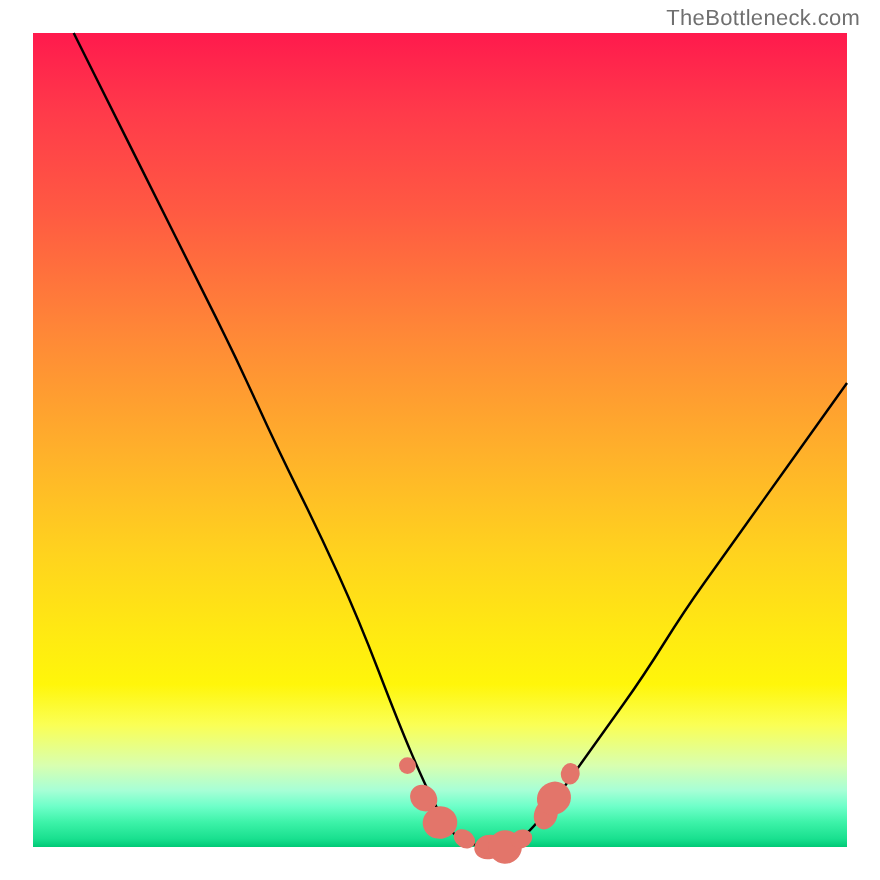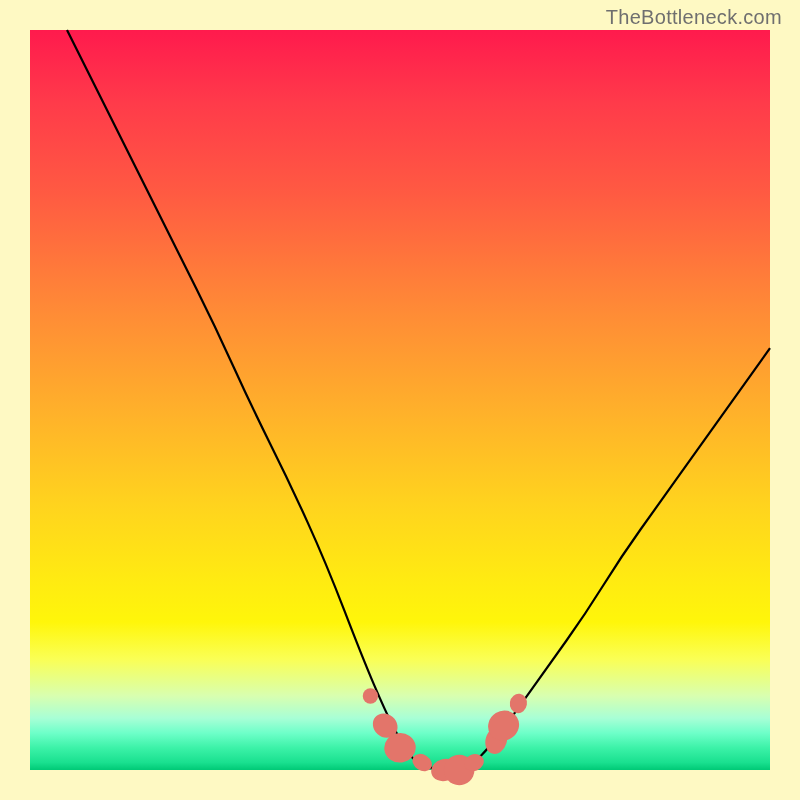--- a/index.html
+++ b/index.html
@@ -8,21 +8,21 @@
     width: 800px;
     height: 800px;
     overflow: hidden;
     background: #000;
     font-family: Arial, Helvetica, sans-serif;
   }
   .frame {
     position: absolute;
     top: 0; left: 0;
     width: 800px; height: 800px;
-    background: #fef9c3;
+    background: #ffffff;
   }
   .plot-area {
     position: absolute;
     top: 30px;
     left: 30px;
     width: 740px;
     height: 740px;
     
     background: linear-gradient(to bottom,
       #ff1a4d 0%,

